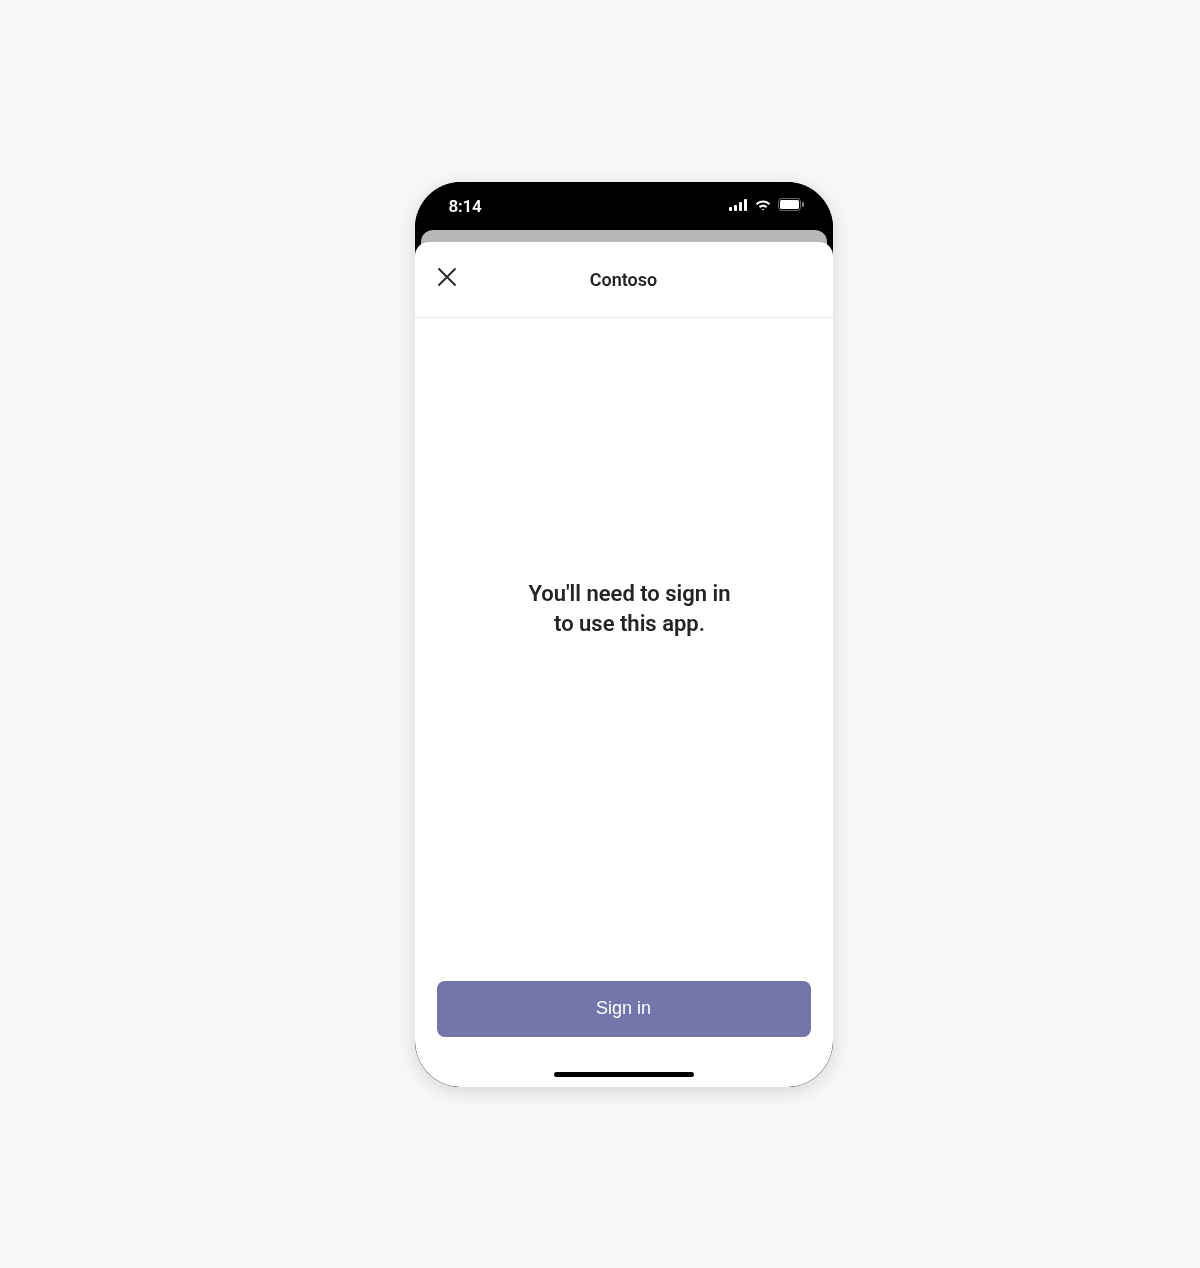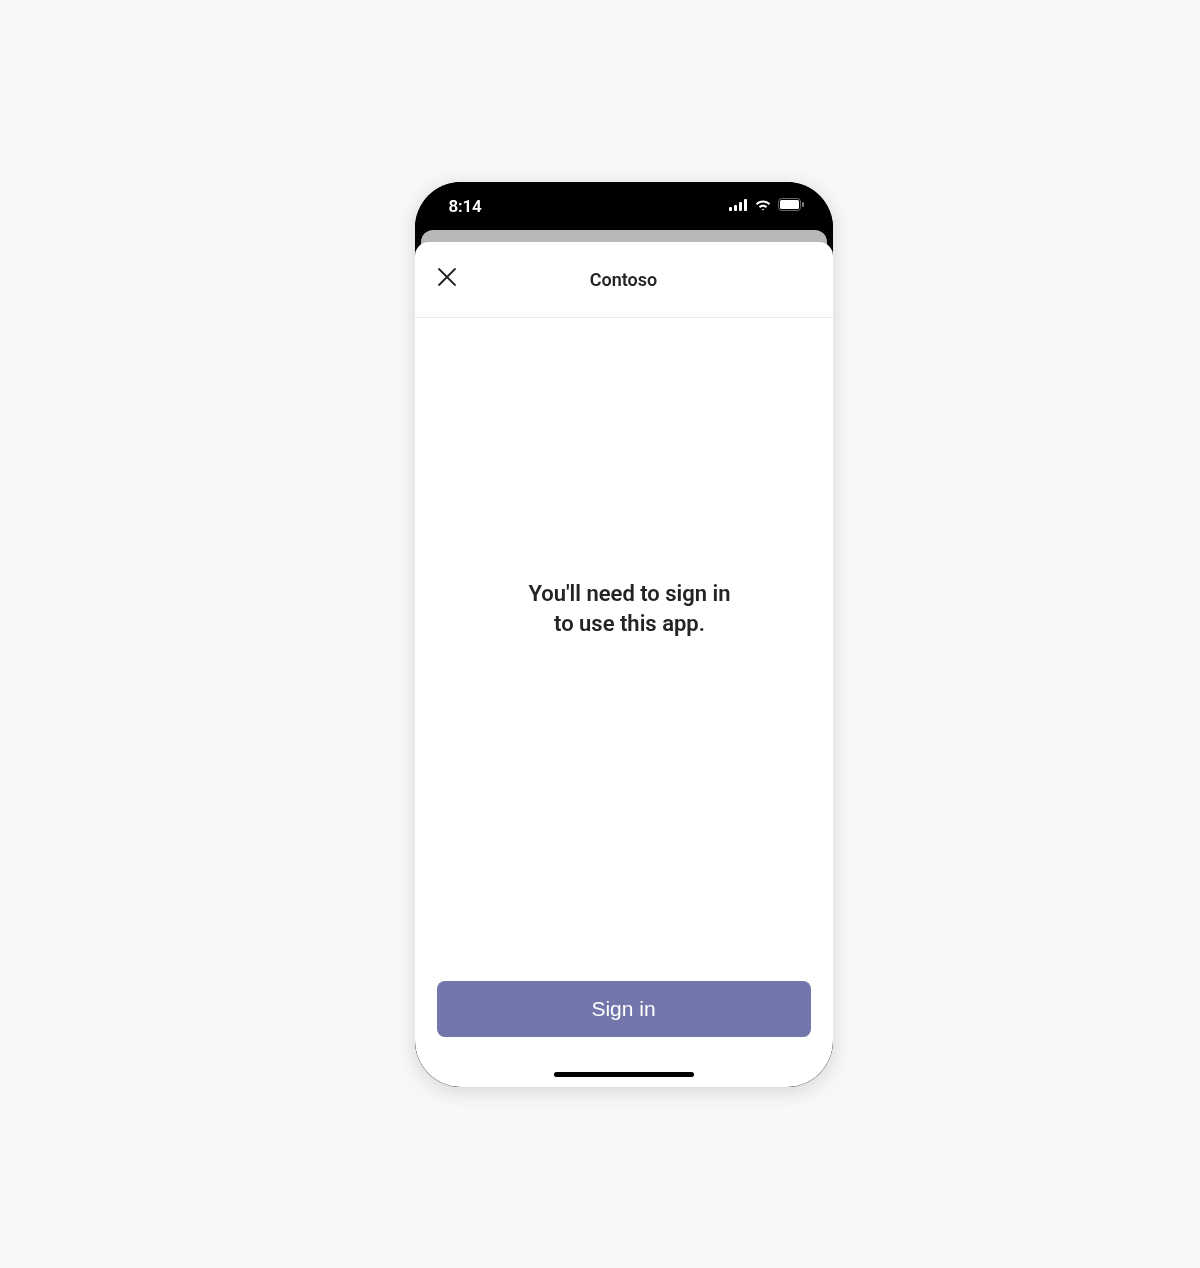--- a/index.html
+++ b/index.html
@@ -123,21 +123,21 @@
     .sheet-footer {
       padding: 0 22px 50px 22px;
     }
     .signin-btn {
       width: 100%;
       height: 56px;
       background: #7376aa;
       border: none;
       border-radius: 8px;
       color: #fff;
-      font-size: 21px;
+      font-size: 18px;
       font-weight: 500;
       cursor: pointer;
     }
     .home-indicator {
       position: absolute;
       bottom: 10px;
       left: 50%;
       transform: translateX(-50%);
       width: 140px;
       height: 5px;

